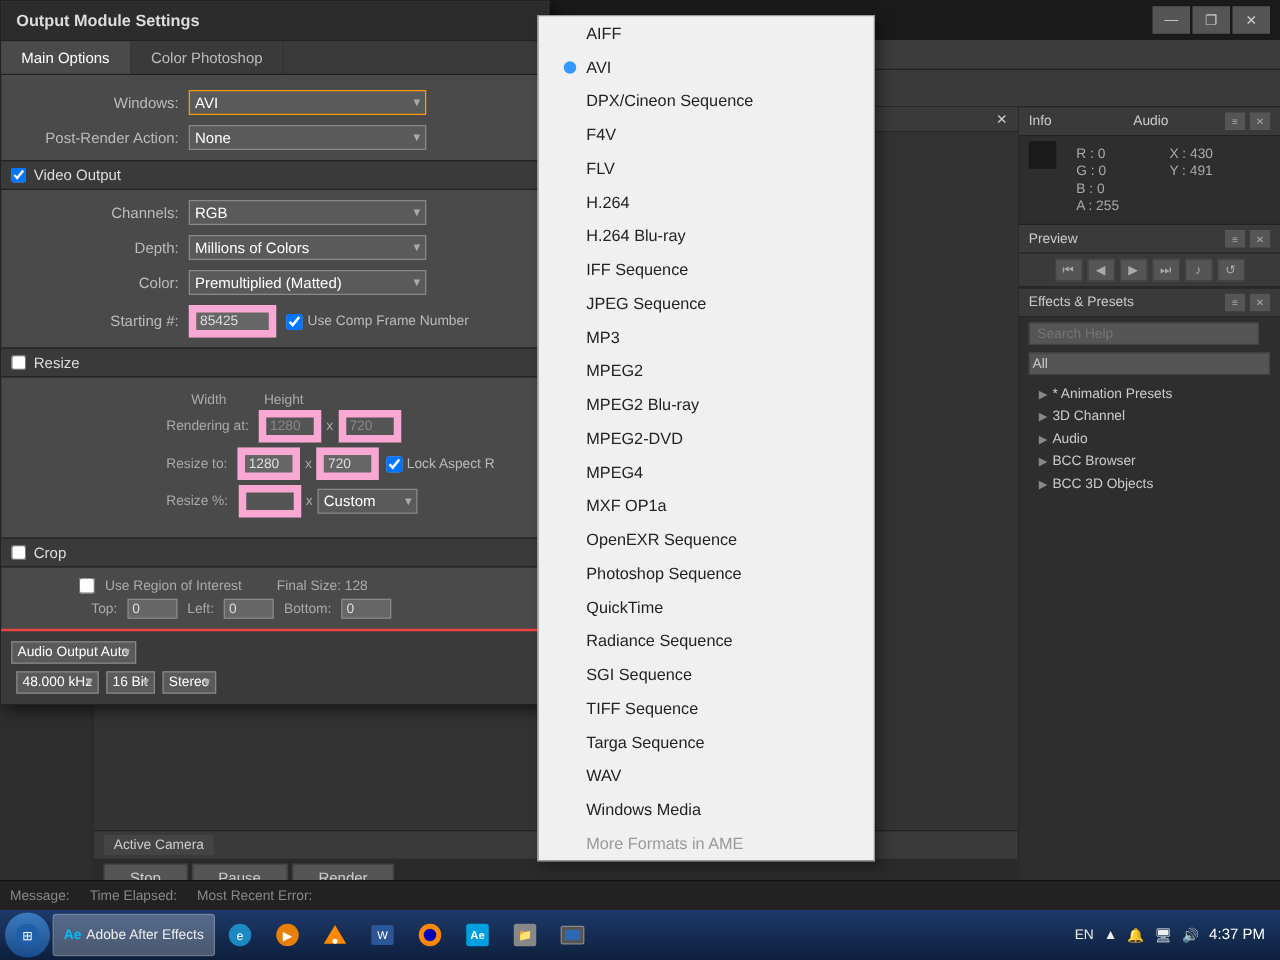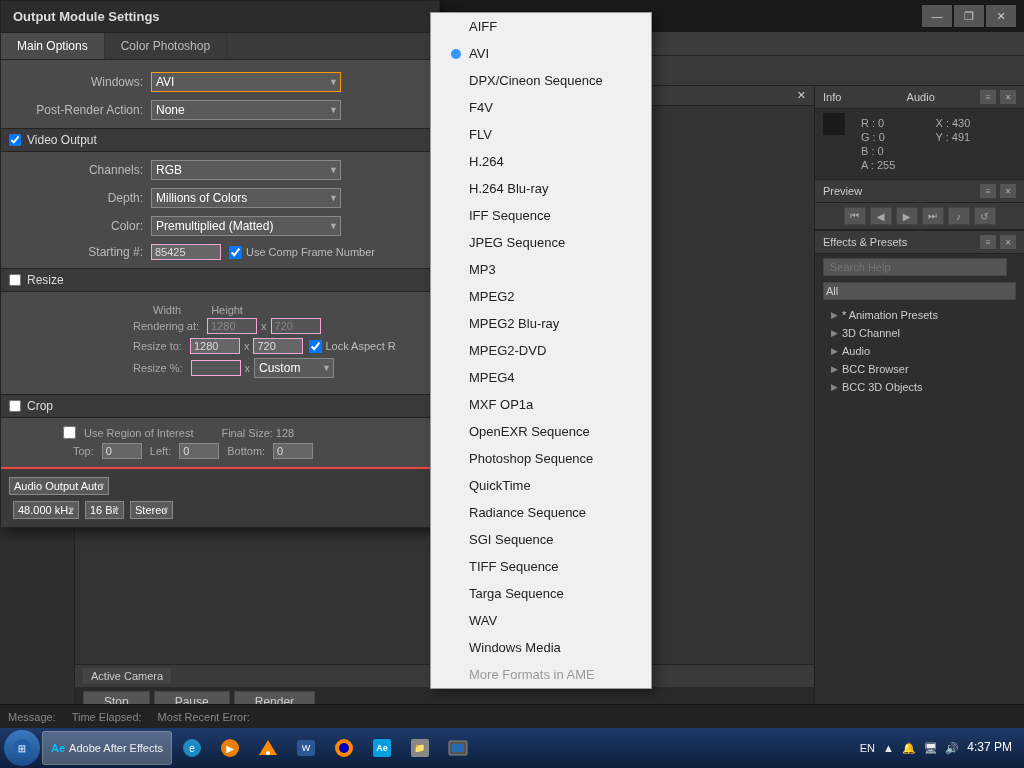--- a/index.html
+++ b/index.html
@@ -227,21 +227,21 @@
       display: flex;
       align-items: center;
       margin-bottom: 4px;
       padding-left: 120px;
       font-size: 11px;
       color: #aaa;
     }
     .resize-input {
       width: 50px;
       background: #666;
-      border: 1px solid #f9a8d4;
+      border: 6px solid #f9a8d4;
       color: #ddd;
       padding: 1px 3px;
       font-size: 11px;
     }
     .resize-input:disabled {
       background: #555;
       color: #888;
     }
     .crop-section { margin-top: 4px; }
     .crop-inputs {
@@ -287,21 +287,21 @@
       font-size: 11px;
       appearance: none;
       cursor: pointer;
     }
 
     
     #format-dropdown {
       position: absolute;
       top: 12px;
       left: 430px;
-      width: 222px;
+      width: 270px;
       background: #f0f0f0;
       border: 1px solid #999;
       box-shadow: 4px 4px 10px rgba(0,0,0,0.4);
       z-index: 100;
       max-height: 720px;
       overflow-y: auto;
     }
     .dropdown-item {
       padding: 6px 20px;
       font-size: 13px;

